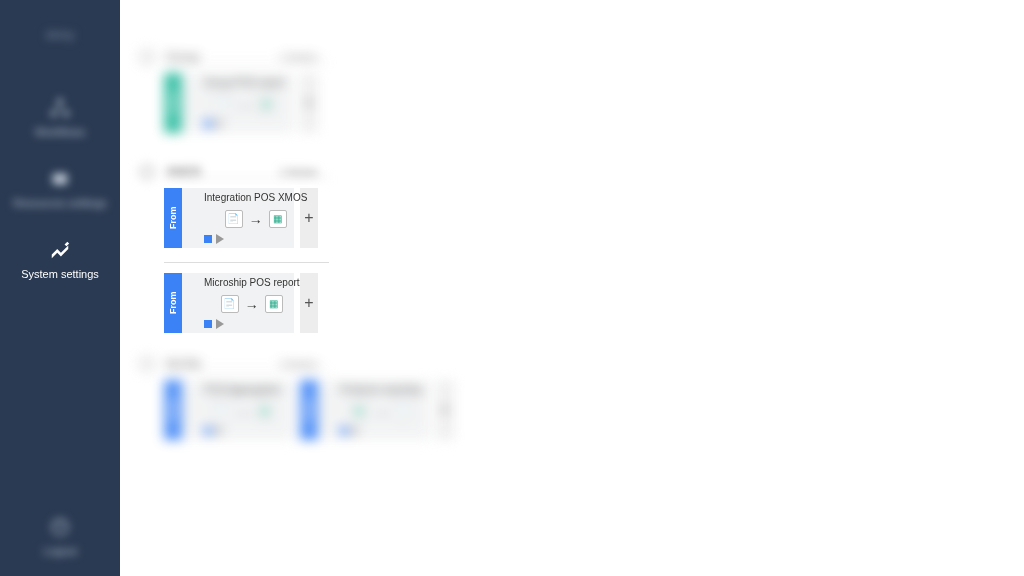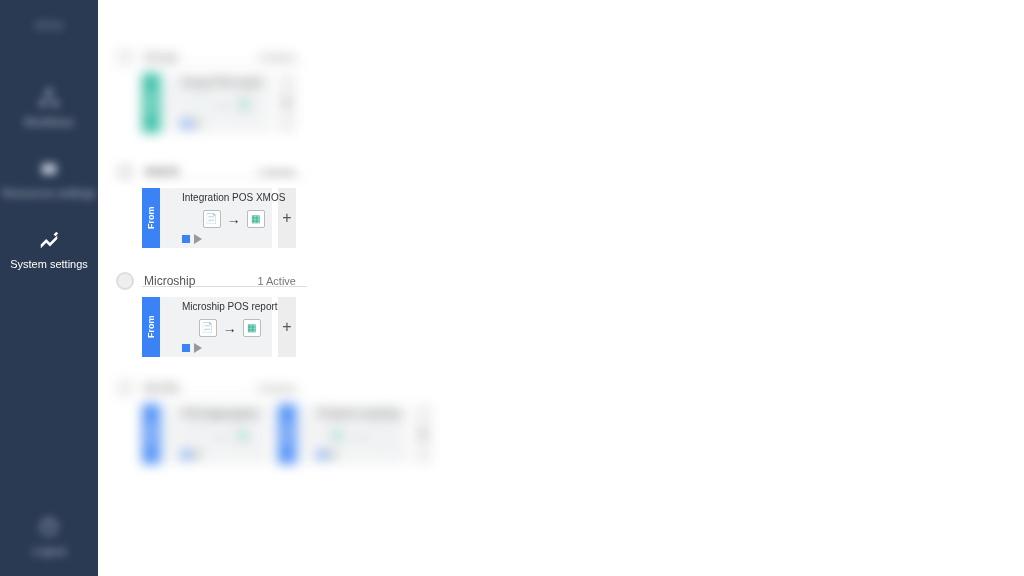--- a/index.html
+++ b/index.html
@@ -1,17 +1,17 @@
 <!DOCTYPE html>
 <html><head>
 <meta charset="utf-8">
 <style>
 * { box-sizing: border-box; margin: 0; padding: 0; }
 body { font-family: -apple-system, 'Segoe UI', Arial, sans-serif; background: #fff; width: 1024px; height: 576px; overflow: hidden; display: flex; }
-.sidebar { width: 98px; background: #2a3a52; display: flex; flex-direction: column; align-items: center; padding-top: 18px; color: #bcc6d4; font-size: 11px; position: relative; z-index: 100; }
+.sidebar { width: 120px; background: #2a3a52; display: flex; flex-direction: column; align-items: center; padding-top: 28px; color: #bcc6d4; font-size: 11px; position: relative; z-index: 100; }
 .sidebar .logo { font-size: 12px; color: #7a8aa0; margin-bottom: 40px; filter: blur(4px); }
 .sidebar .nav-item { width: 100%; display: flex; flex-direction: column; align-items: center; padding: 14px 0; text-align: center; cursor: pointer; }
 .sidebar .nav-item .icon { width: 24px; height: 24px; margin-bottom: 6px; display: flex; align-items: center; justify-content: center; }
 .sidebar .nav-item.blurred { filter: blur(4px); }
 .sidebar .nav-item.active { color: #fff; background: #2a3a52; }
 .sidebar .nav-item span { line-height: 1.2; }
 .sidebar .spacer { flex: 1; }
 .sidebar .bottom-item { filter: blur(4px); padding-bottom: 18px; }
 .main { flex: 1; background: #fff; position: relative; overflow: hidden; }
 .section { margin: 10px 0 0 18px; }
@@ -139,25 +139,20 @@
               <div class="stop-ic"></div>
               <div class="play-ic"></div>
             </div>
         </div>
       </div>
       <div class="add-btn">+</div>
     </div>
   </div>
 
   <div class="section" style="margin-top:24px;">
-    <div class="section-header">
-      <div class="section-toggle"></div>
-      <div class="section-name">Microship</div>
-      <div class="section-count">1 Active</div>
-    </div>
     <div class="section-line"></div>
     <div class="cards-row">
       <div class="card blue">
         <div class="side-tab">From</div>
         <div class="card-body">
           <div class="card-title">Microship POS report</div>
           <div class="card-icons">
             <div class="ic doc">📄</div>
             <div class="arrow">→</div>
             <div class="ic excel">▦</div>

